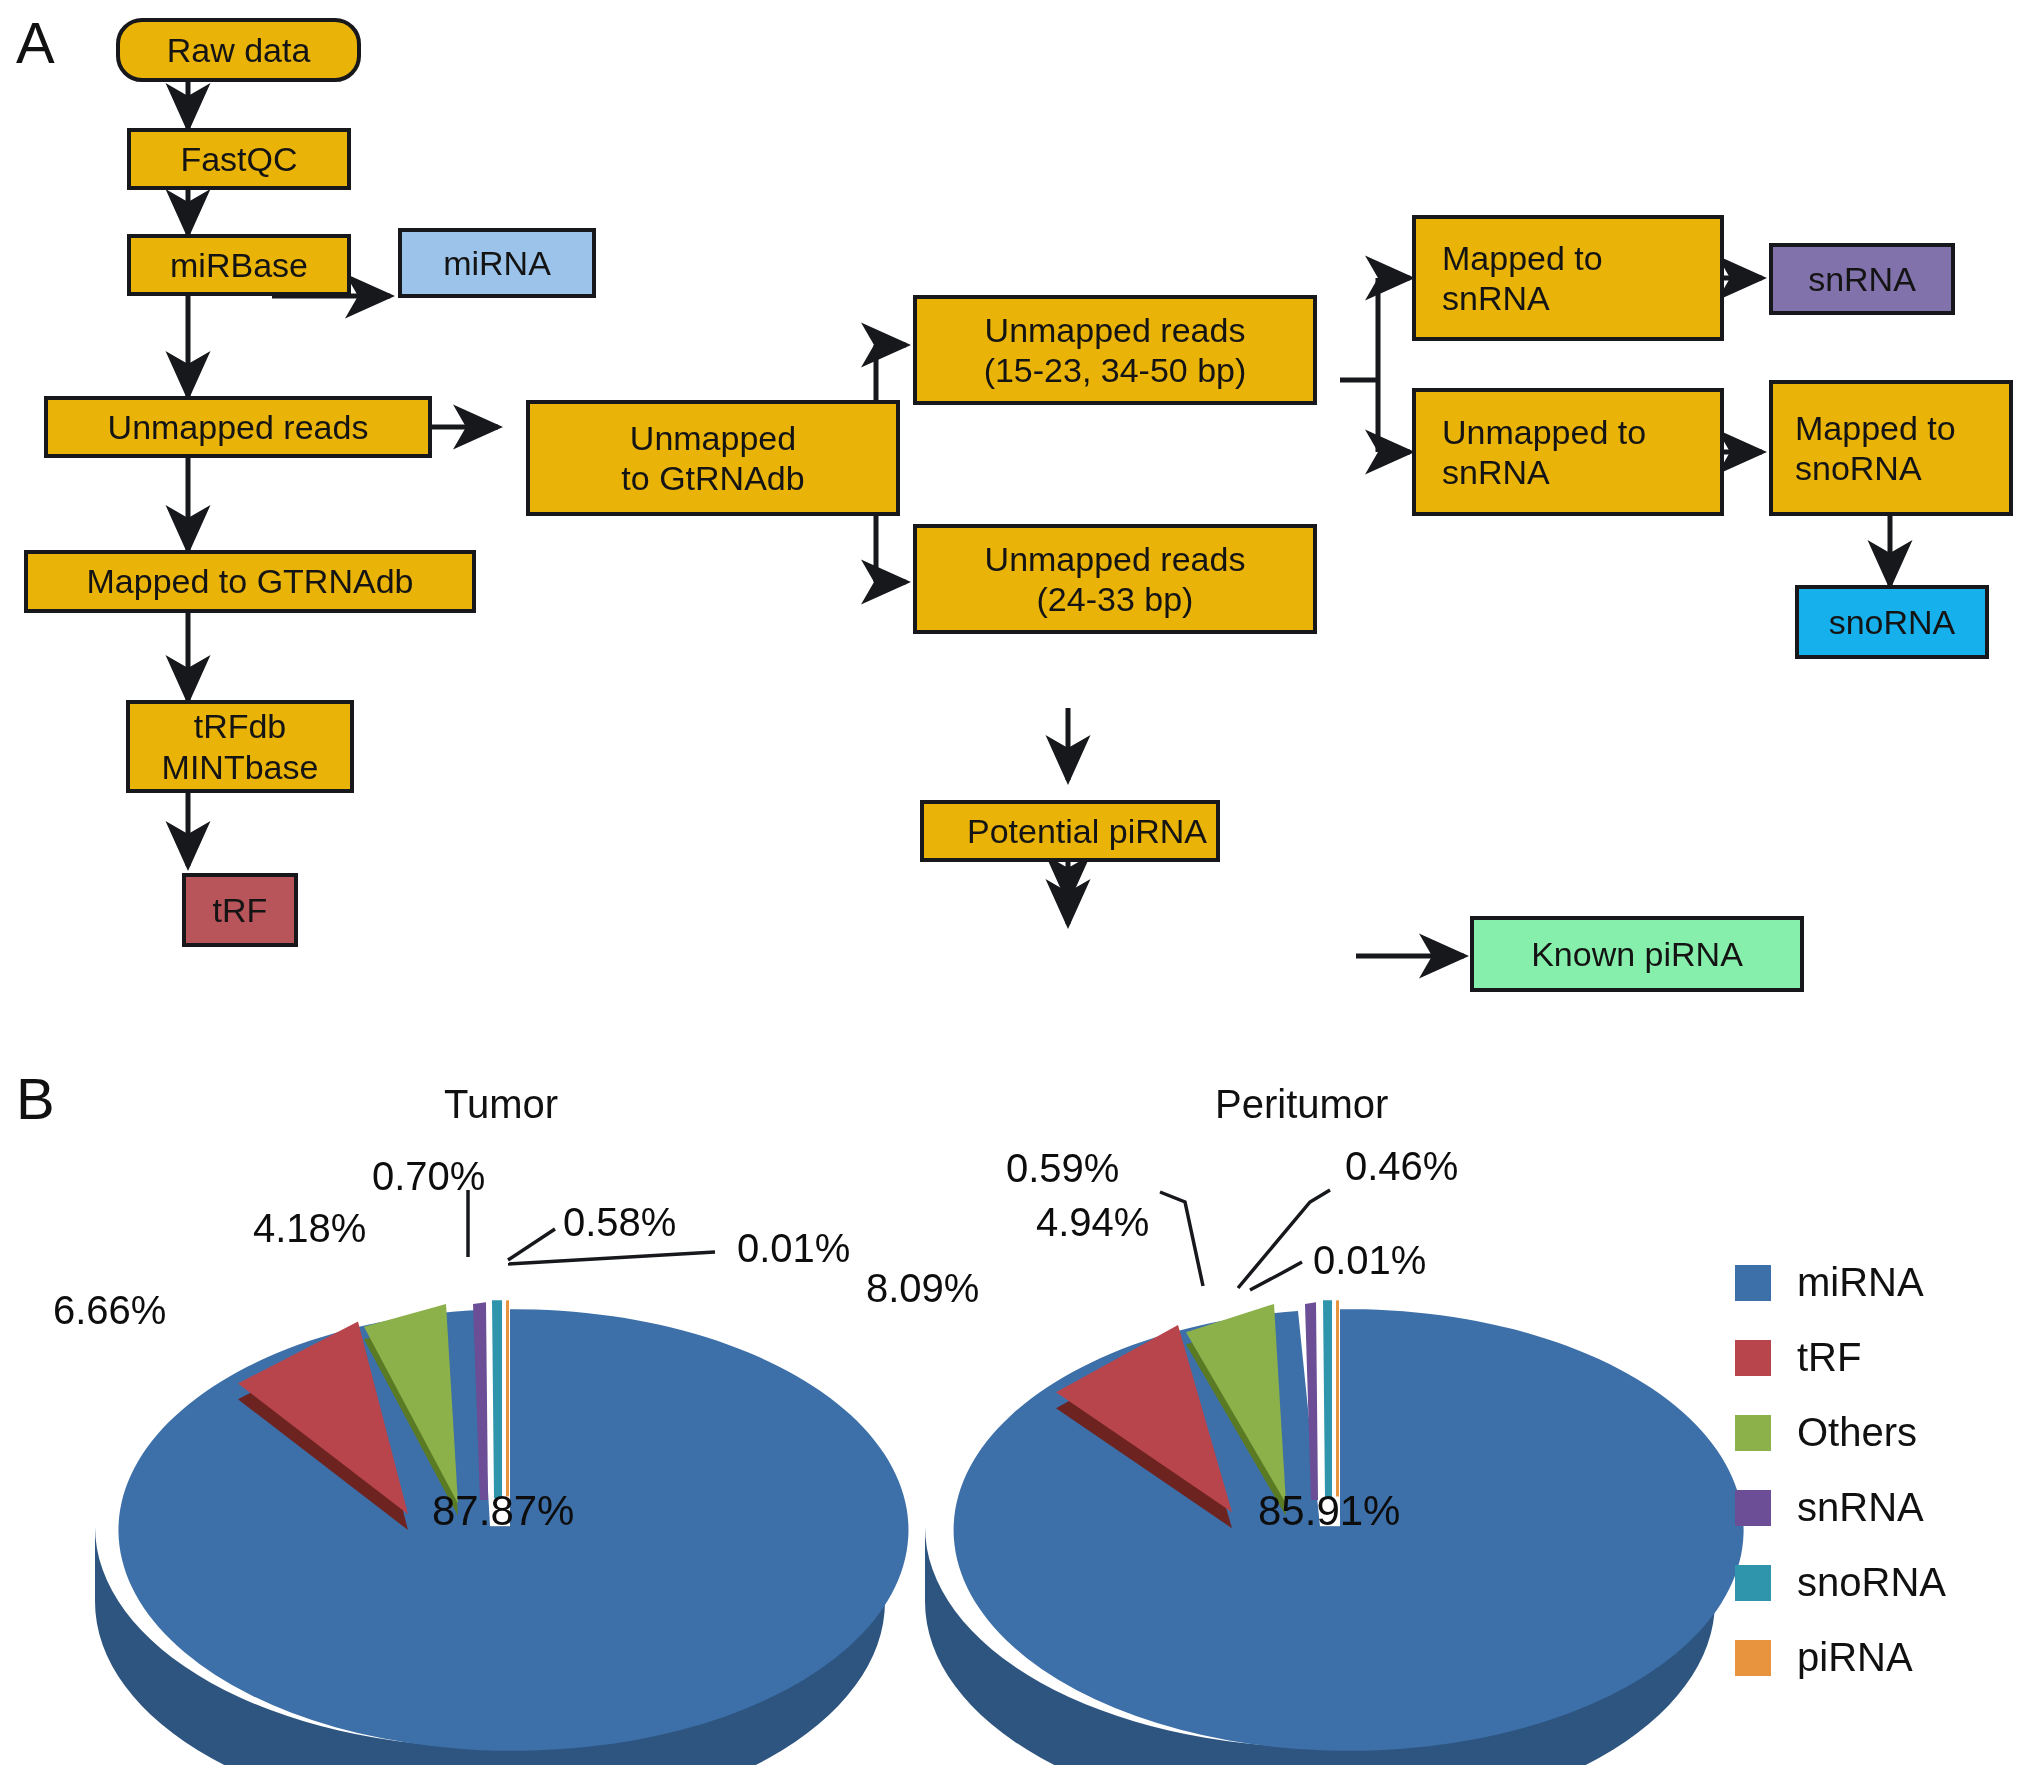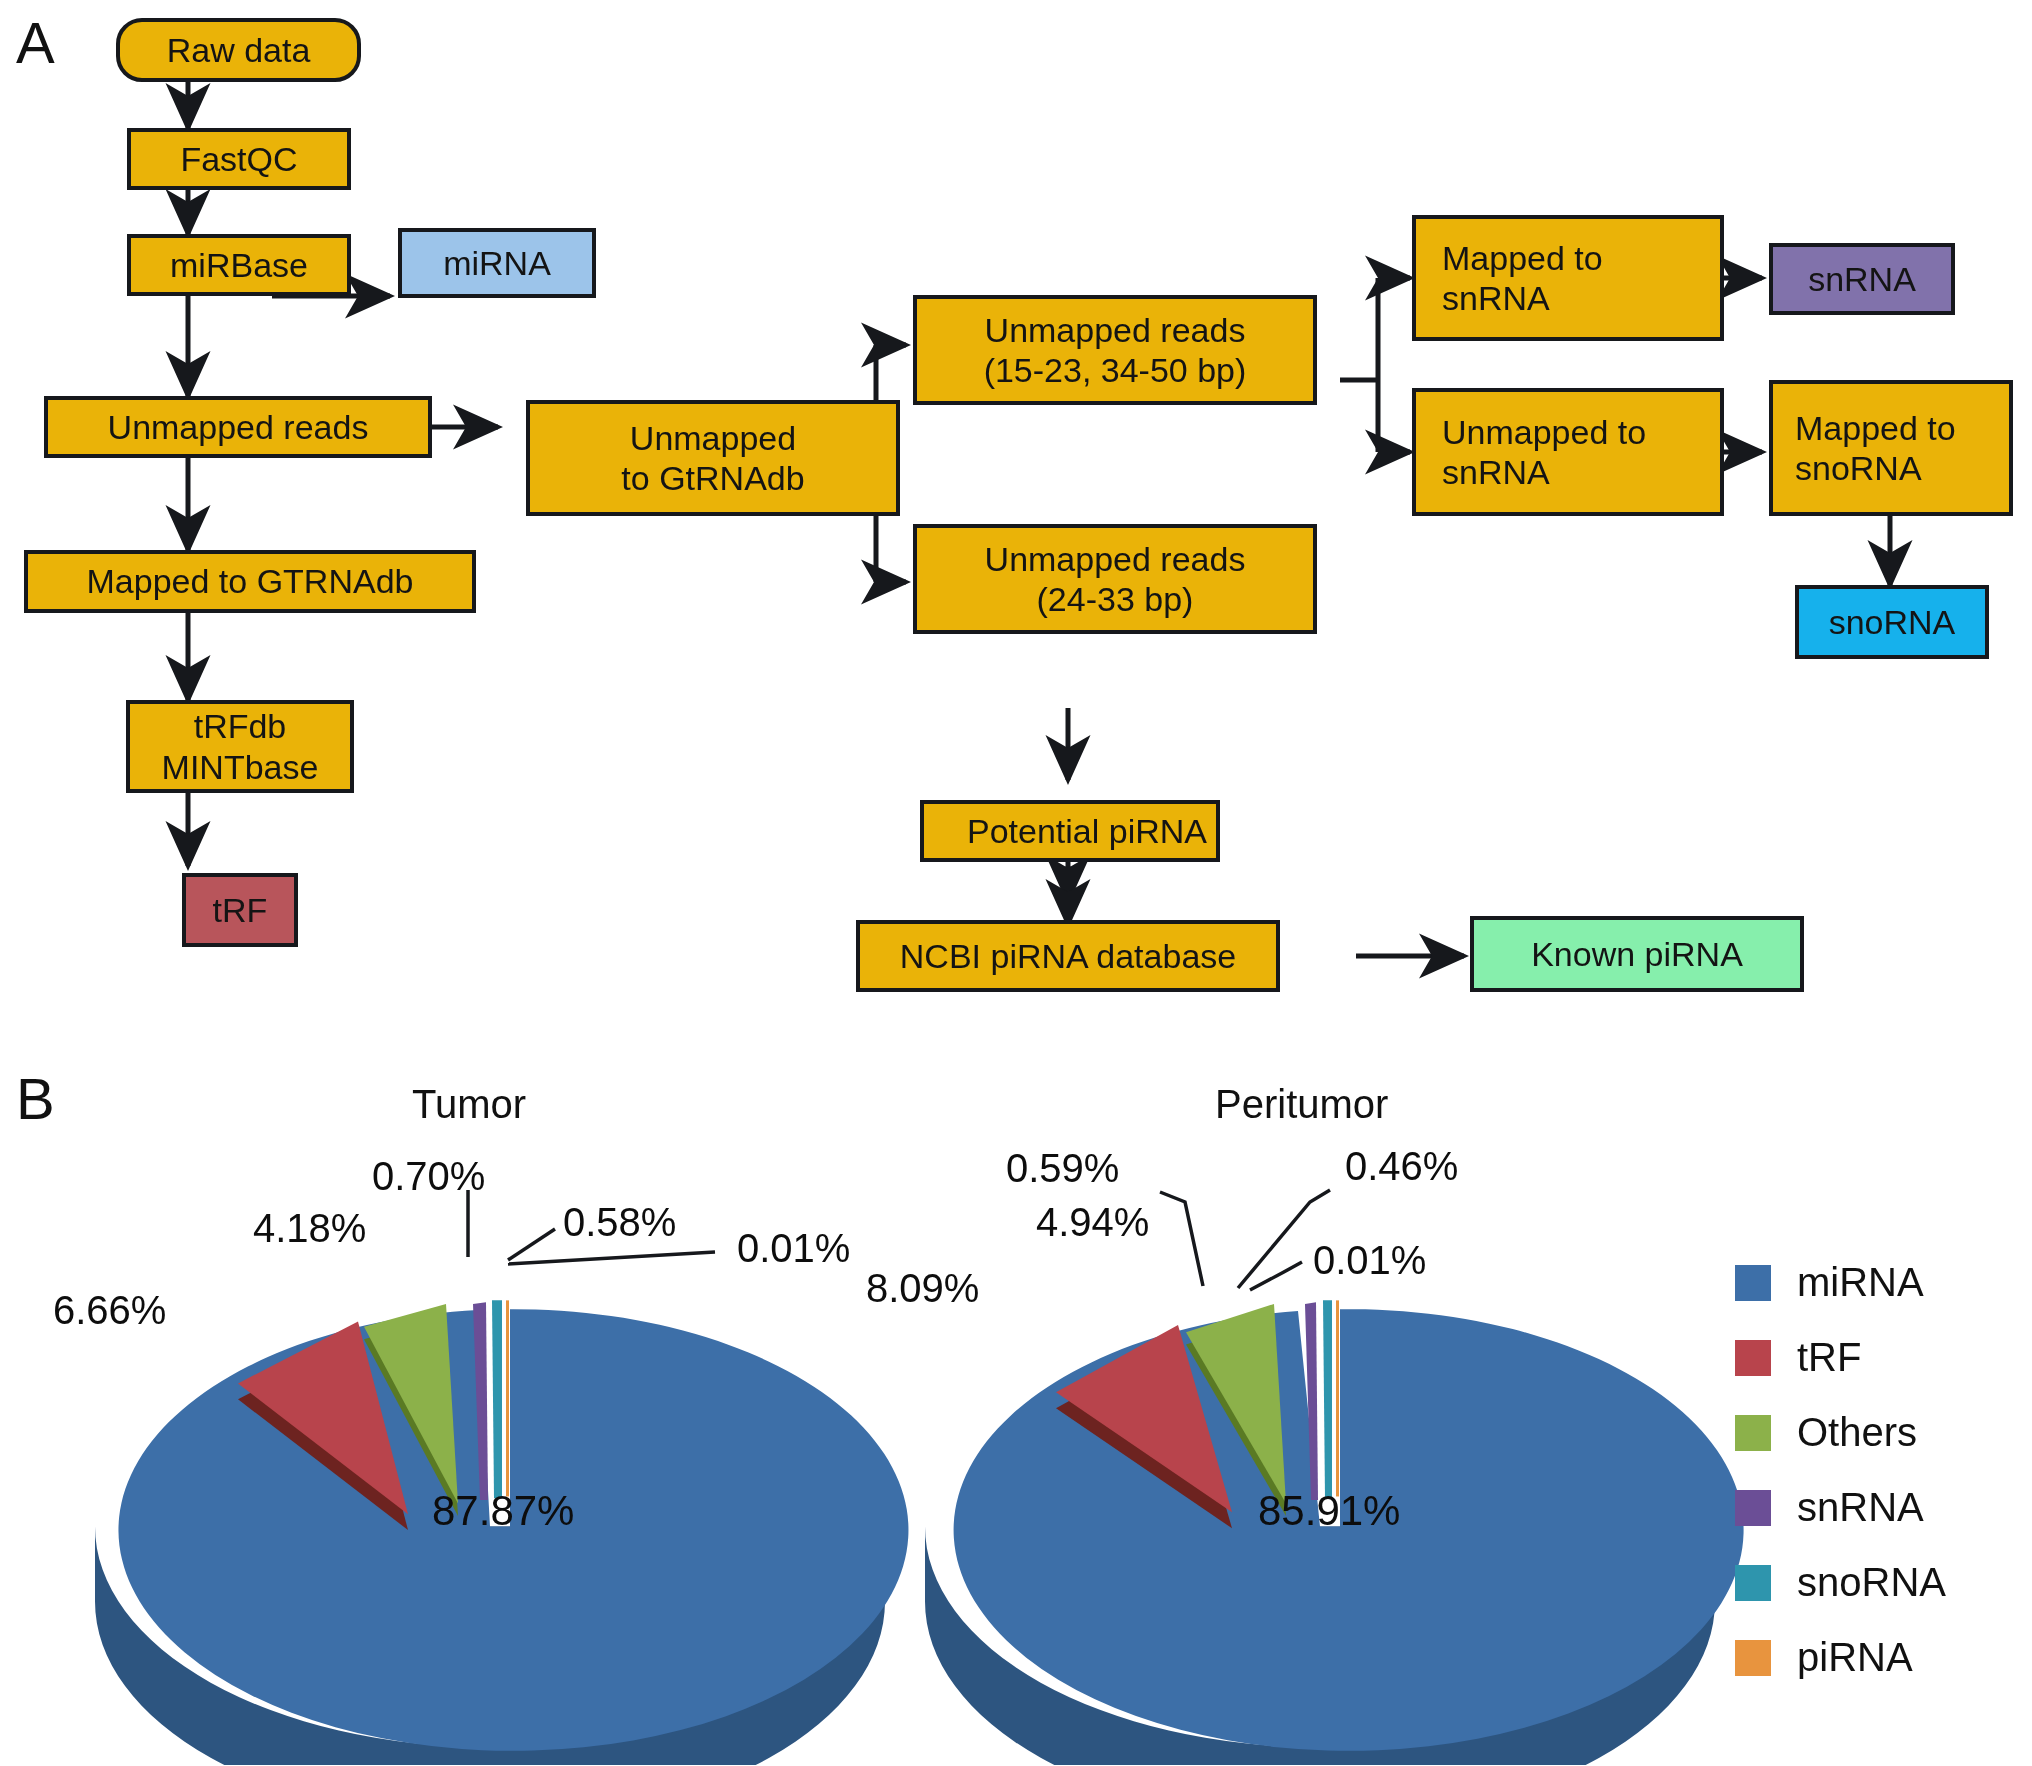--- a/index.html
+++ b/index.html
@@ -140,21 +140,20 @@
 snRNA</div>
 
   <div class="node multi" style="left:1769px;top:380px;width:244px;height:136px;justify-content:flex-start;padding-left:22px;text-align:left;">Mapped to
 snoRNA</div>
 
   <div class="node fill-snorna" style="left:1795px;top:585px;width:194px;height:74px;">snoRNA</div>
 
 
   <div class="node" style="left:920px;top:800px;width:300px;height:62px;padding-left:40px;">Potential piRNA</div>
 
-  <div class="node" style="left:856px;top:920px;width:424px;height:72px;">NCBI piRNA database</div>
 
   <div class="node fill-pirna" style="left:1470px;top:916px;width:334px;height:76px;">Known piRNA</div>
 </div>
 
 <div class="panel-letter" style="left:16px;top:1070px;">B</div>
 
 <div id="panelB">
 
   <svg class="leader" viewBox="0 0 2032 736">
     <g stroke="#16181c" stroke-width="3.5" fill="none">
@@ -166,21 +165,21 @@
       <path d="M715,222 L508,234"></path>
 
       <path d="M1160,162 L1185,172 L1203,256"></path>
 
       <path d="M1330,160 L1310,172 L1238,258"></path>
 
       <path d="M1302,232 L1282,243 L1250,260"></path>
     </g>
   </svg>
 
-  <div class="pie-title" style="left:412px;top:52px;text-align:right;">Tumor</div>
+  <div class="pie-title" style="left:444px;top:52px;text-align:right;">Tumor</div>
 
   <svg viewBox="0 0 900 600" preserveAspectRatio="none" style="position:absolute;left:40px;top:205px;width:900px;height:530px;">
 
     <path d="M55,330 A395,250 0 0 0 845,330 L845,415 A395,250 0 0 1 55,415 Z" fill="#2d5580"></path>
     <path d="M450,330 L450,415 L470,415 L470,330 Z" fill="#22486e"></path>
 
     <path d="M470,330 L470,84 A395,250 0 1 1 438,85 L450,330 Z" fill="#3d6fa8"></path>
 
     <g transform="translate(-42,16)">
       <path d="M410,318 L360,100 L240,170 Z" fill="#6d2320"></path>

